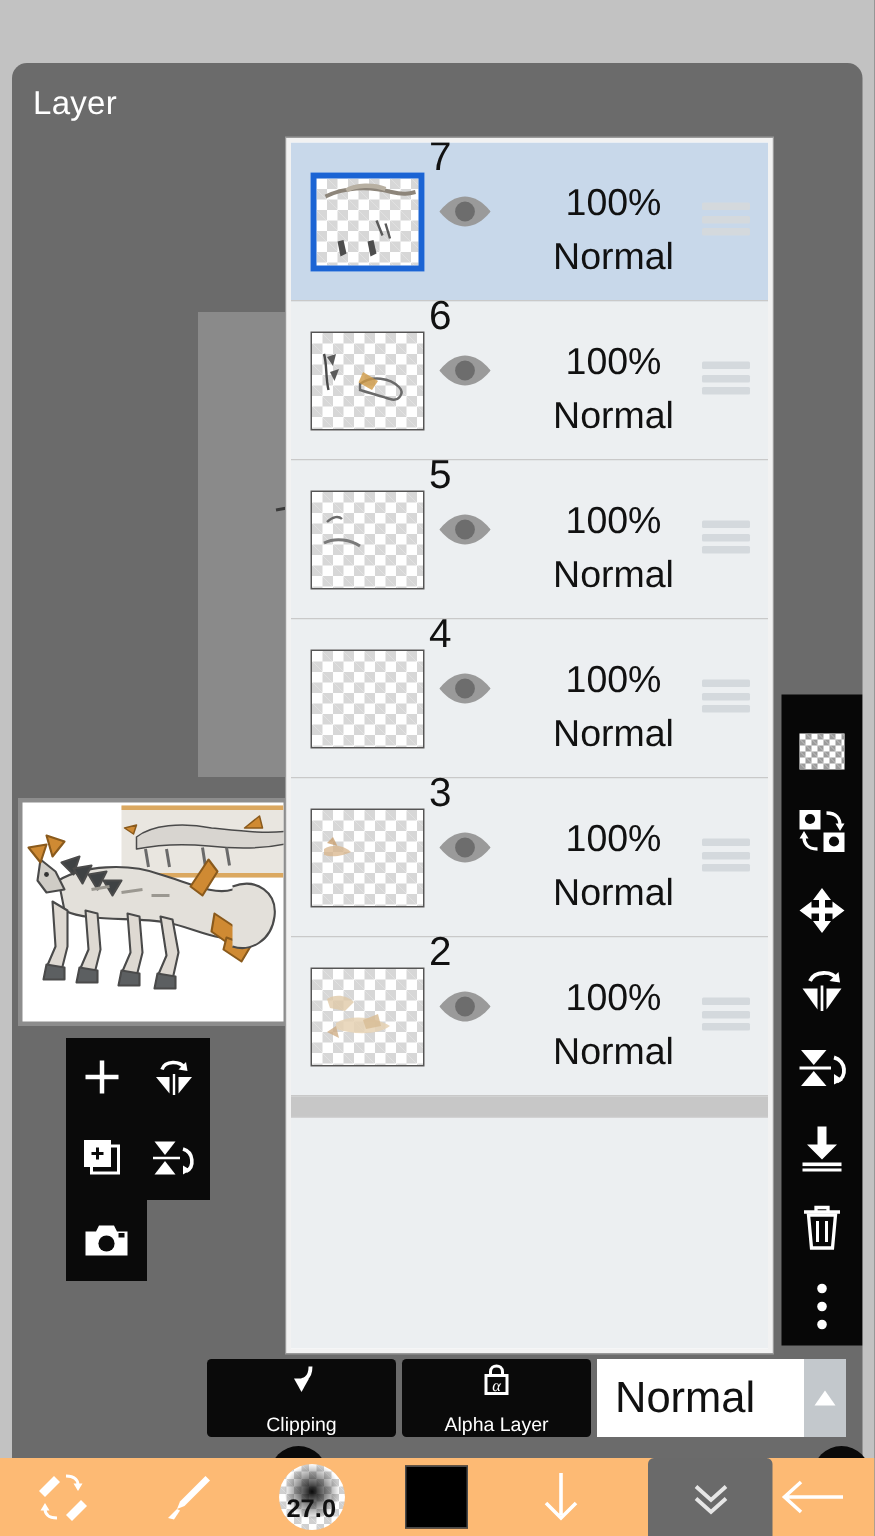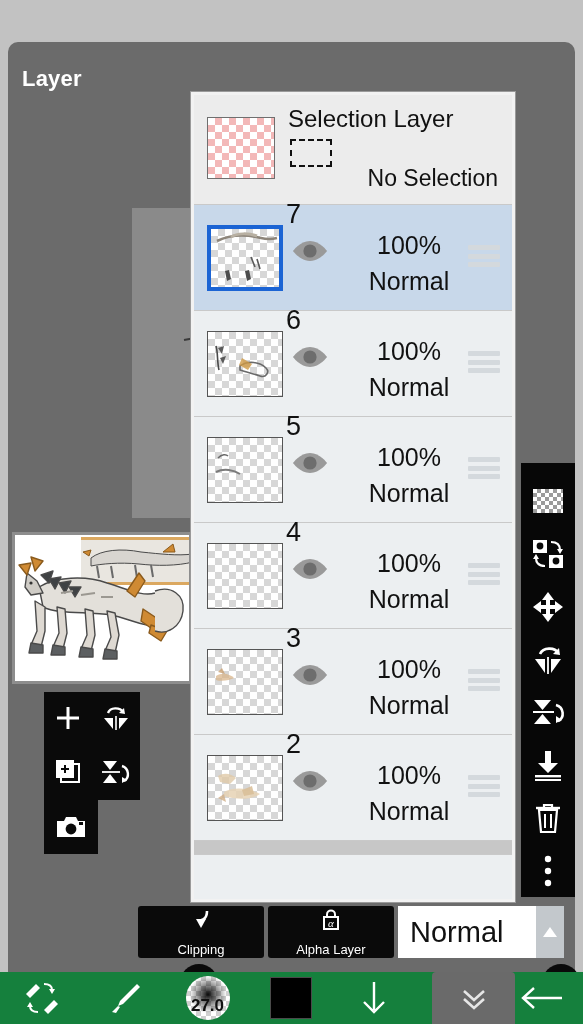--- a/index.html
+++ b/index.html
@@ -11,21 +11,21 @@
     -webkit-font-smoothing:antialiased;
   }
 
   
   #app-window{
     position:absolute; left:8px; top:42px; width:567px; height:930px;
     background:#6b6b6b; border-radius:10px 10px 0 0;
   }
   #app-title{
     position:absolute; left:14px; top:14px;
-    color:#ffffff; font-size:22px; font-weight:bold; letter-spacing:.2px;margin-top:10px;
+    color:#ffffff; font-size:22px; font-weight:normal; letter-spacing:.2px;
   }
 
   
   #canvas-area{
     position:absolute; left:0px; top:0px; width:567px; height:890px;
     overflow:hidden;
   }
   
   #artwork-big{
     position:absolute; left:124px; top:166px; width:230px; height:310px;
@@ -191,21 +191,21 @@
       linear-gradient(to right, rgba(0,0,0,0) 0%, rgba(0,0,0,1) 100%),
       linear-gradient(45deg,#cfcfcf 25%,transparent 25%,transparent 75%,#cfcfcf 75%),
       linear-gradient(45deg,#cfcfcf 25%,transparent 25%,transparent 75%,#cfcfcf 75%);
     background-size:100% 100%, 12px 12px, 12px 12px;
     background-position:0 0, 0 0, 6px 6px;
   }
 
   
   #bottom-toolbar{
     position:absolute; left:0; top:972px; width:583px; height:52px;
-    background:#15803d;
+    background:#fdba74;
   }
   .btool{
     position:absolute; top:0; width:83px; height:52px;
     display:flex; align-items:center; justify-content:center;
   }
   .btool.active{ background:#6a6a6a; border-radius:4px 4px 0 0; }
   #brush-size{
     width:44px; height:44px; border-radius:50%;
     background-color:#ffffff;
     background-image:
@@ -394,26 +394,20 @@
           <circle cx="5" cy="5" r="3.2" fill="#fff"></circle>
             <circle cx="5" cy="17" r="3.2" fill="#fff"></circle>
             <circle cx="5" cy="29" r="3.2" fill="#fff"></circle>
         </svg>
       </div>
     </div>
 
     <div id="layer-popup">
       <div id="layer-list">
 
-        <div id="selection-row">
-          <div id="sel-thumb"></div>
-          <div id="sel-title">Selection Layer</div>
-          <div id="sel-marquee"></div>
-          <div id="sel-nosel">No Selection</div>
-        </div>
 
         <div class="layer-row selected">
           <div class="lr-thumb">
             <svg width="68" height="58" viewBox="0 0 68 58">
               <path d="M6 12 C18 6 34 5 50 9 C58 11 62 10 66 9" stroke="#8d857a" stroke-width="2.6" fill="none"></path>
               <path d="M20 8 C26 4 38 4 46 7" stroke="#b8b0a2" stroke-width="3" fill="none"></path>
               <path d="M40 28 L44 38 M46 30 L49 40" stroke="#5a5a5a" stroke-width="1.6"></path>
               <path d="M14 42 L16 52 L20 50 L18 41 Z" fill="#4d4d4d"></path>
               <path d="M34 42 L36 52 L40 50 L38 41 Z" fill="#4d4d4d"></path>
             </svg>

